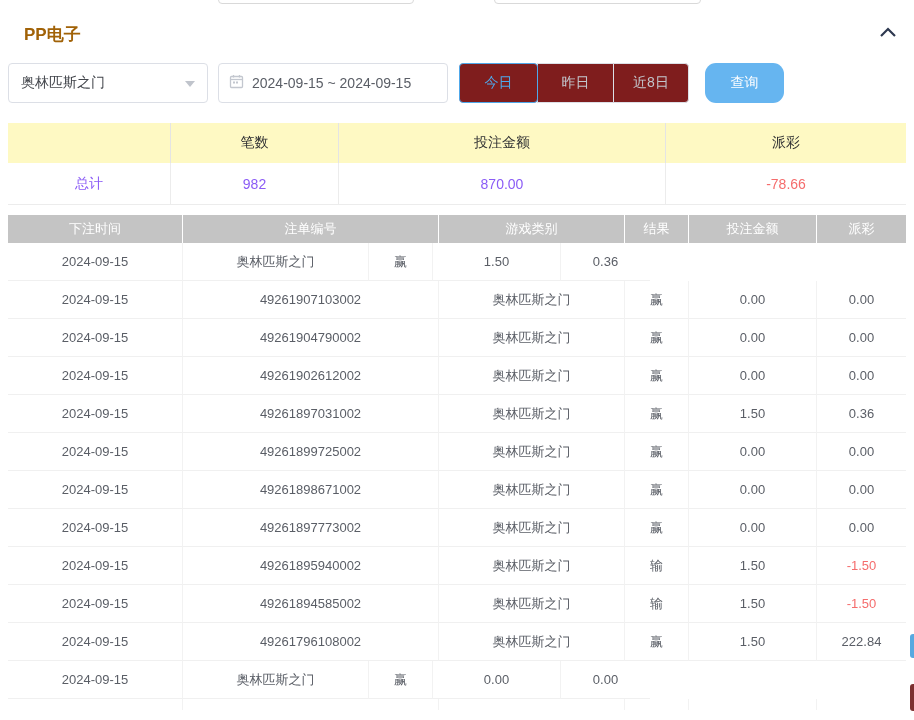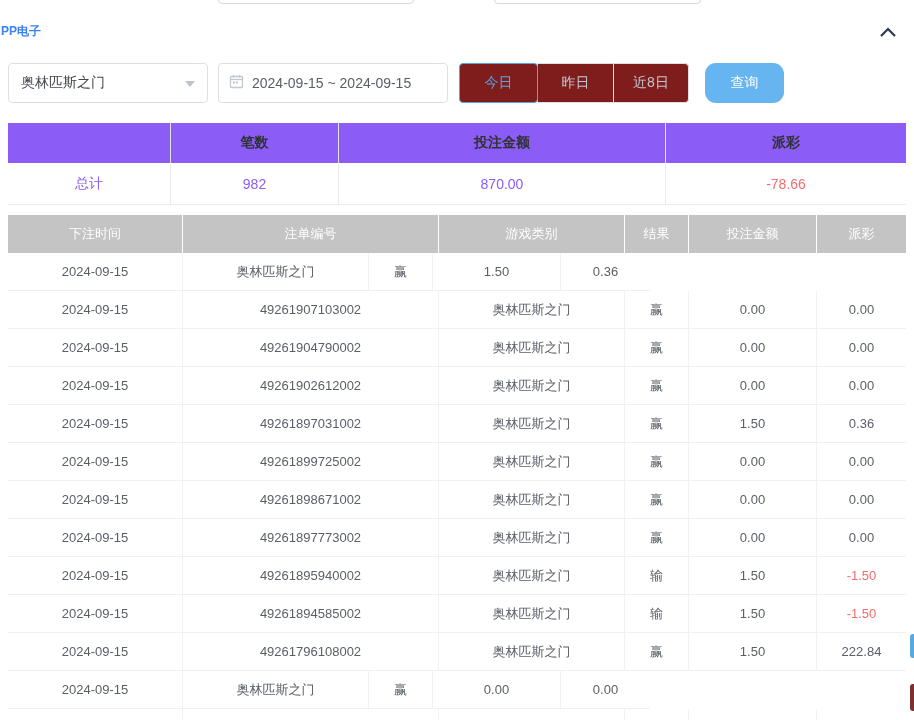--- a/index.html
+++ b/index.html
@@ -15,22 +15,22 @@
     position: absolute;
     height: 38px;
     border: 1px solid #d9d9d9;
     border-radius: 4px;
     background: #fff;
   }
   .partial-input.one { left: 218px; top: -34px; width: 196px; }
   .partial-input.two { left: 494px; top: -34px; width: 207px; }
 
   .panel-title {
-    position: absolute; left: 1px; top: 23px;
-    font-size: 12px; font-weight: bold; color: #3b82f6;
+    position: absolute; left: 24px; top: 23px;
+    font-size: 17px; font-weight: bold; color: #a16207;
   }
   .collapse-btn {
     position: absolute; left: 874px; top: 22px;
     width: 28px; height: 22px;
     cursor: pointer; display: flex; align-items: center; justify-content: center;
     background: transparent; border: none;
   }
 
   
   .filter-row { position: absolute; left: 0; top: 63px; width: 914px; height: 40px; }
@@ -71,34 +71,34 @@
     font-size: 14px; cursor: pointer; font-family: inherit;
   }
 
   
   .summary-table { position: absolute; left: 8px; top: 123px; width: 898px; }
   .s-row { display: flex; }
   .s-cell {
     display: flex; align-items: center; justify-content: center;
     font-size: 14px; color: #303133;
   }
-  .s-head .s-cell { height: 40px; background: #8b5cf6; border-right: 1px solid #e4e4e4; font-weight: bold; }
+  .s-head .s-cell { height: 40px; background: #fef9c3; border-right: 1px solid #e4e4e4; }
   .s-head .s-cell:last-child { border-right: none; }
   .s-body .s-cell {
     height: 42px; background: #fff;
     border-right: 1px solid #ececec; border-bottom: 1px solid #ececec;
     color: #8b5cf6;
   }
   .s-body .s-cell:last-child { border-right: none; }
   .s1 { width: 163px; } .s2 { width: 168px; } .s3 { width: 327px; } .s4 { width: 240px; }
   .s-payout { color: var(--neg-red) !important; }
 
   
   .bet-table { position: absolute; left: 8px; top: 215px; width: 898px; }
-  .t-header { display: flex; height: 38px; background: var(--header-gray); text-align: right; }
+  .t-header { display: flex; height: 28px; background: var(--header-gray); text-align: right; }
   .t-hcell {
     display: flex; align-items: center; justify-content: center;
     color: #ffffff; font-size: 13px;
     border-right: 1px solid #ffffff;
   }
   .t-hcell:last-child { border-right: none; }
   .t-row { display: flex; height: 38px; background: #fff; }
   .t-cell {
     display: flex; align-items: center; justify-content: center;
     font-size: 13px; color: #5a5e66;

